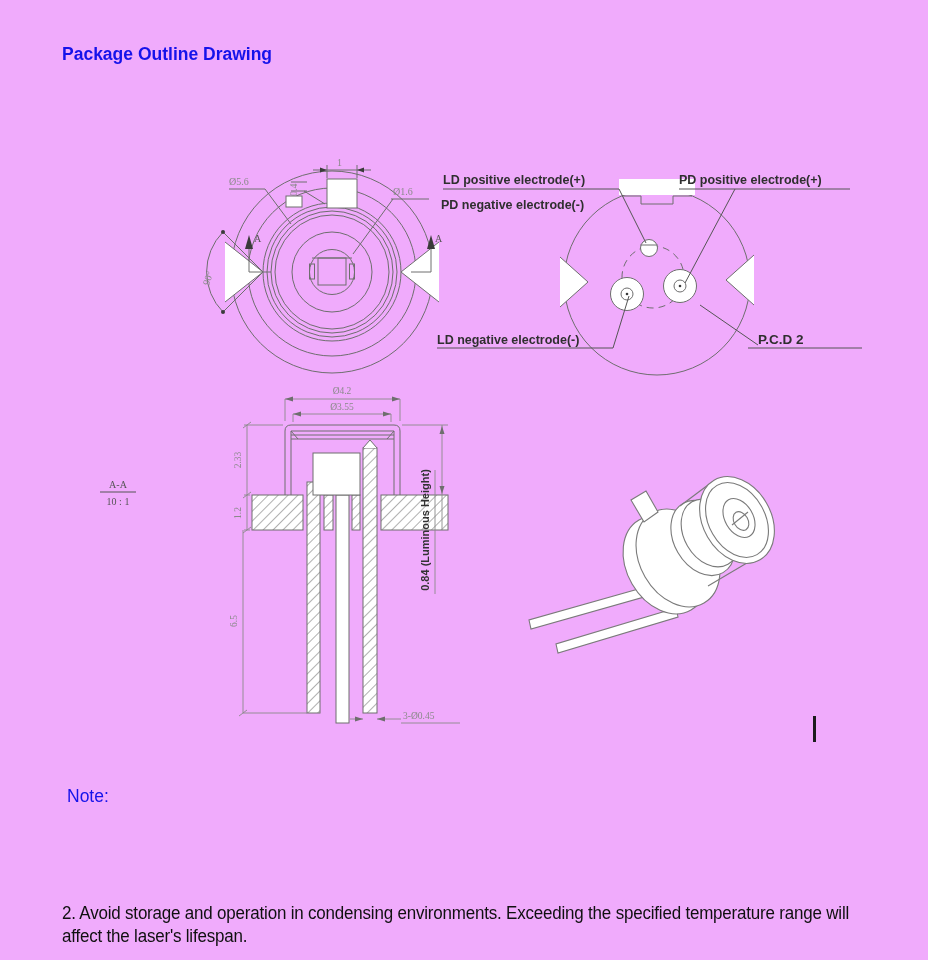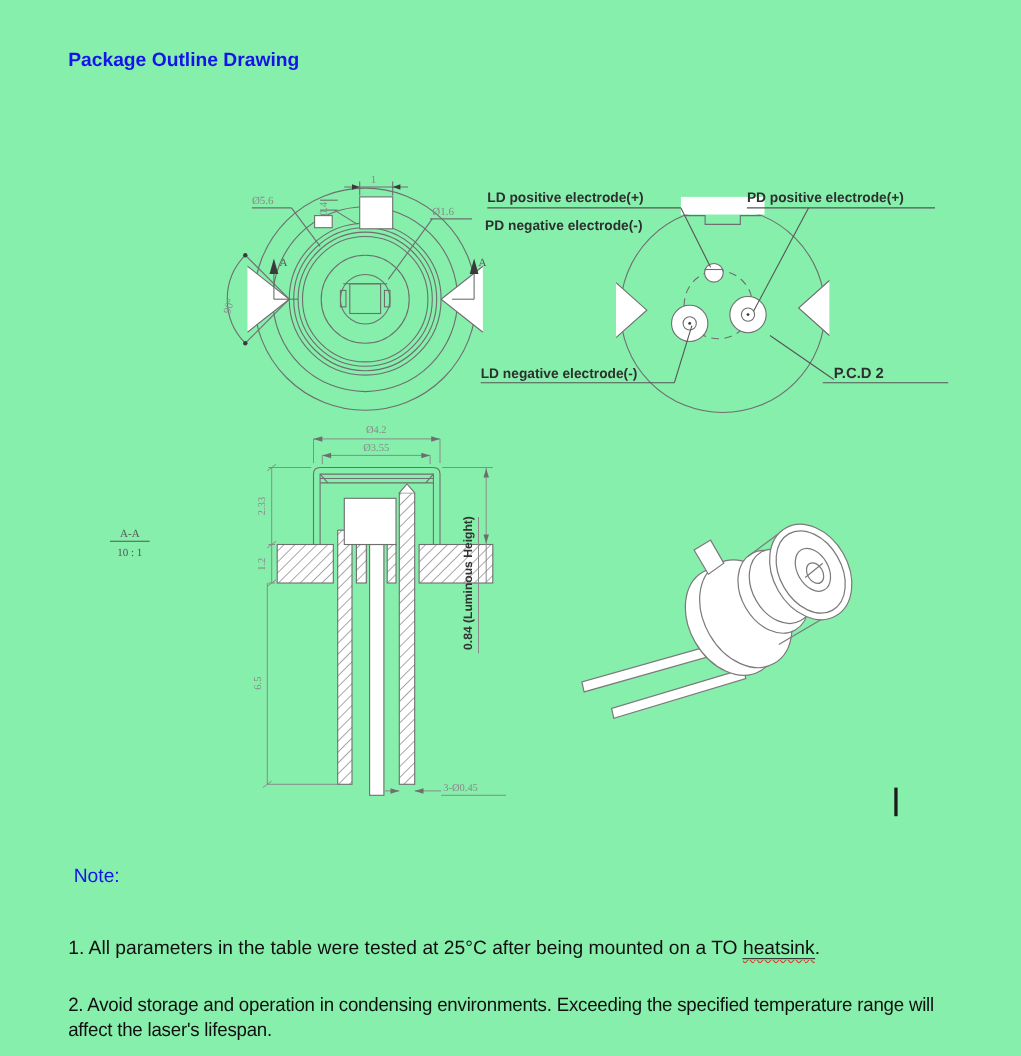--- a/index.html
+++ b/index.html
@@ -1,16 +1,16 @@
 <!DOCTYPE html>
 <html><head>
 <meta charset="utf-8">
 <style>
   html,body{margin:0;padding:0;background:#ffffff;}
-  .page{position:relative;width:928px;height:960px;background:#86efac;overflow:hidden;
+  .page{position:relative;width:928px;height:960px;background:#f0abfc;overflow:hidden;
         font-family:"Liberation Sans",sans-serif;color:#111;}
   .abs{position:absolute;}
   .title{position:absolute;left:62px;top:44px;font-size:17.5px;font-weight:bold;color:#1512ea;}
   .note-head{position:absolute;left:67px;top:786px;font-size:17.5px;font-weight:normal;color:#1512ea;}
   .note1{position:absolute;left:62px;top:833px;width:850px;font-size:17.5px;color:#101010;}
   .note2{position:absolute;left:62px;top:884px;width:845px;font-size:17.5px;color:#101010;
          letter-spacing:-0.2px;transform:scaleX(0.97);transform-origin:left top;line-height:1.35;}
   .hs{border-bottom:1.5px solid #2a2a2a;text-decoration:underline wavy #e03c31 1px;text-underline-offset:5px;}
   .caret{position:absolute;left:813px;top:716px;width:3px;height:26px;background:#1c1c1c;}
   svg{overflow:visible;}
@@ -223,17 +223,16 @@
       <ellipse cx="241" cy="100" rx="21" ry="14" transform="rotate(60 241 100)"></ellipse>
       <ellipse cx="243" cy="103" rx="10" ry="7" transform="rotate(60 243 103)"></ellipse>
       <path d="M234,107 L250,94" fill="none"></path>
     </g>
   </svg>
 
   <div class="caret"></div>
 
   <div class="note-head">Note:</div>
 
-  <p class="note1"><span>1. All parameters in the table were tested at 25°C after being mounted on a TO </span><span class="hs">heatsink</span><span>.</span></p>
 
   <p class="note2">2. Avoid storage and operation in condensing environments. Exceeding the specified temperature range will affect the laser's lifespan.</p>
 
 </div>
 
 </body></html>

